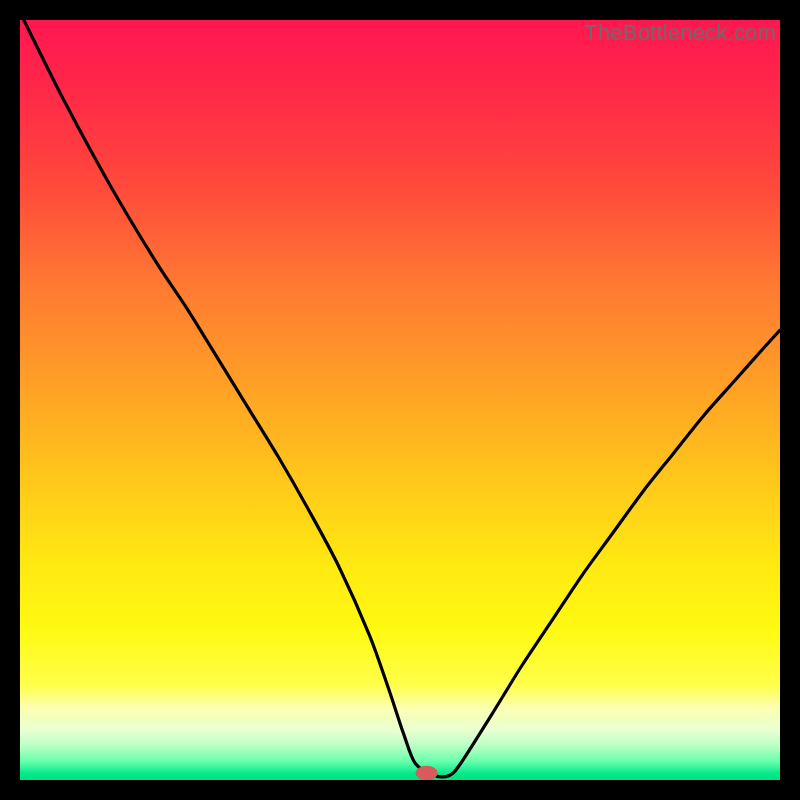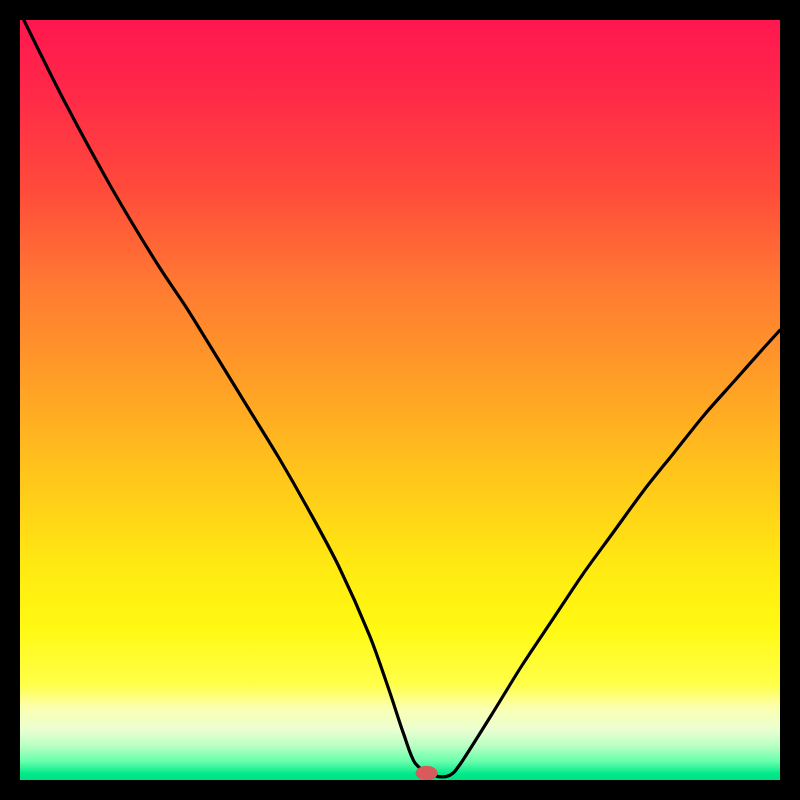--- a/index.html
+++ b/index.html
@@ -61,13 +61,14 @@
           <stop offset="95.5%" stop-color="#b9ffc3"></stop>
           <stop offset="97.5%" stop-color="#6affad"></stop>
           <stop offset="99.2%" stop-color="#00e98a"></stop>
           <stop offset="100%" stop-color="#00e184"></stop>
         </linearGradient>
     </defs>
     <rect x="0" y="0" width="760" height="760" fill="url(#bg-grad)"></rect>
     <path id="curve-path" fill="none" stroke-width="3.2" stroke-linecap="round" stroke-linejoin="round" d="M 3.80 0.00 C 9.72 11.84, 33.22 59.91, 45.60 83.60 C 57.98 107.29, 78.28 144.59, 91.20 167.20 C 104.12 189.81, 126.03 225.97, 136.80 243.20 C 147.57 260.43, 158.59 275.34, 167.20 288.80 C 175.81 302.26, 188.99 324.20, 197.60 338.20 C 206.21 352.20, 219.39 373.60, 228.00 387.60 C 236.61 401.60, 249.79 422.47, 258.40 437.00 C 267.01 451.53, 280.19 474.59, 288.80 490.20 C 297.41 505.81, 310.59 529.44, 319.20 547.20 C 327.81 564.97, 342.60 598.37, 349.60 615.60 C 356.60 632.83, 363.75 654.80, 368.60 668.80 C 373.44 682.80, 380.03 703.85, 383.80 714.40 C 387.57 724.95, 390.89 737.47, 395.20 743.28 C 399.51 749.09, 409.36 753.72, 414.20 755.44 C 419.05 757.16, 425.63 757.16, 429.40 755.44 C 433.17 753.72, 434.88 751.79, 440.80 743.28 C 446.72 734.77, 462.59 709.18, 471.20 695.40 C 479.81 681.62, 492.99 659.46, 501.60 646.00 C 510.21 632.54, 523.39 613.32, 532.00 600.40 C 540.61 587.48, 553.79 567.18, 562.40 554.80 C 571.01 542.42, 584.19 524.84, 592.80 513.00 C 601.41 501.16, 614.59 482.50, 623.20 471.20 C 631.81 459.89, 644.99 443.97, 653.60 433.20 C 662.21 422.43, 675.39 405.43, 684.00 395.20 C 692.61 384.97, 705.79 370.69, 714.40 361.00 C 723.01 351.31, 738.34 334.01, 744.80 326.80 C 751.26 319.59, 757.85 312.45, 760.00 310.08" stroke="#000000"></path>
     <ellipse id="marker" cx="406.60" cy="753.16" rx="10.64" ry="6.84" fill="#d85a5a" stroke="#d85a5a" stroke-width="1"></ellipse>
   </svg>
+  <div class="watermark">TheBottleneck.com</div>
 </div>
 
 </body></html>

